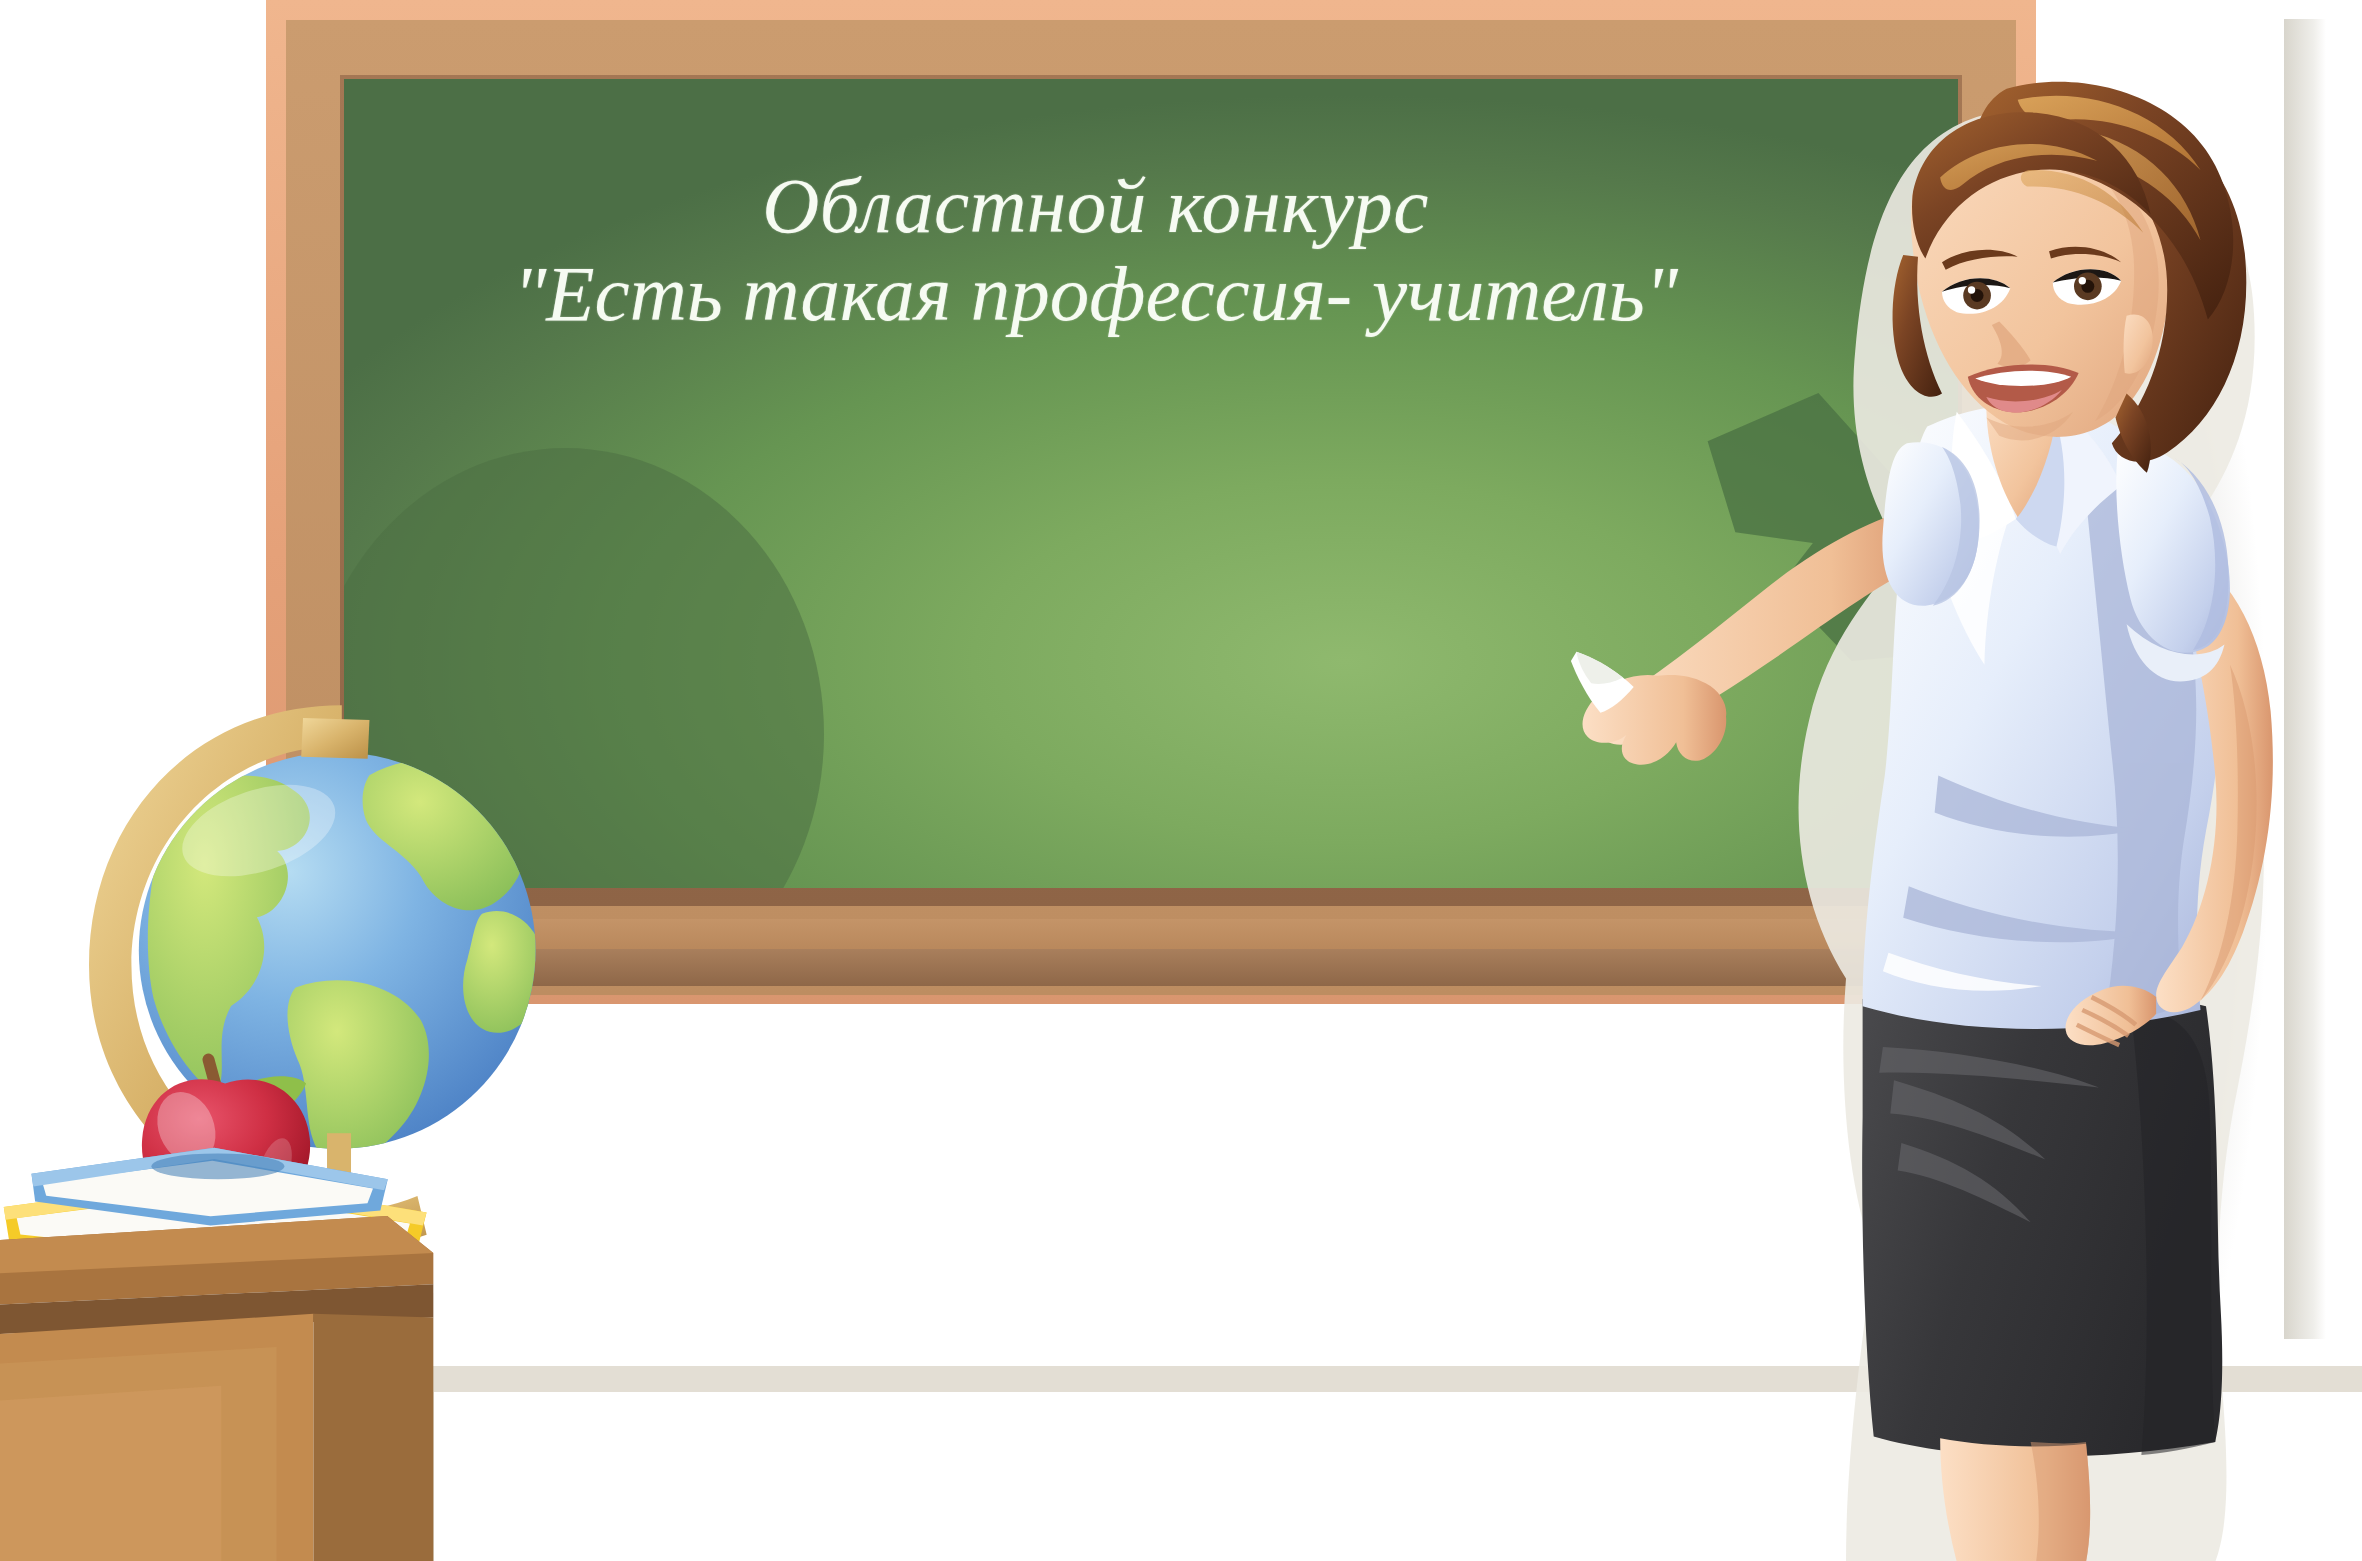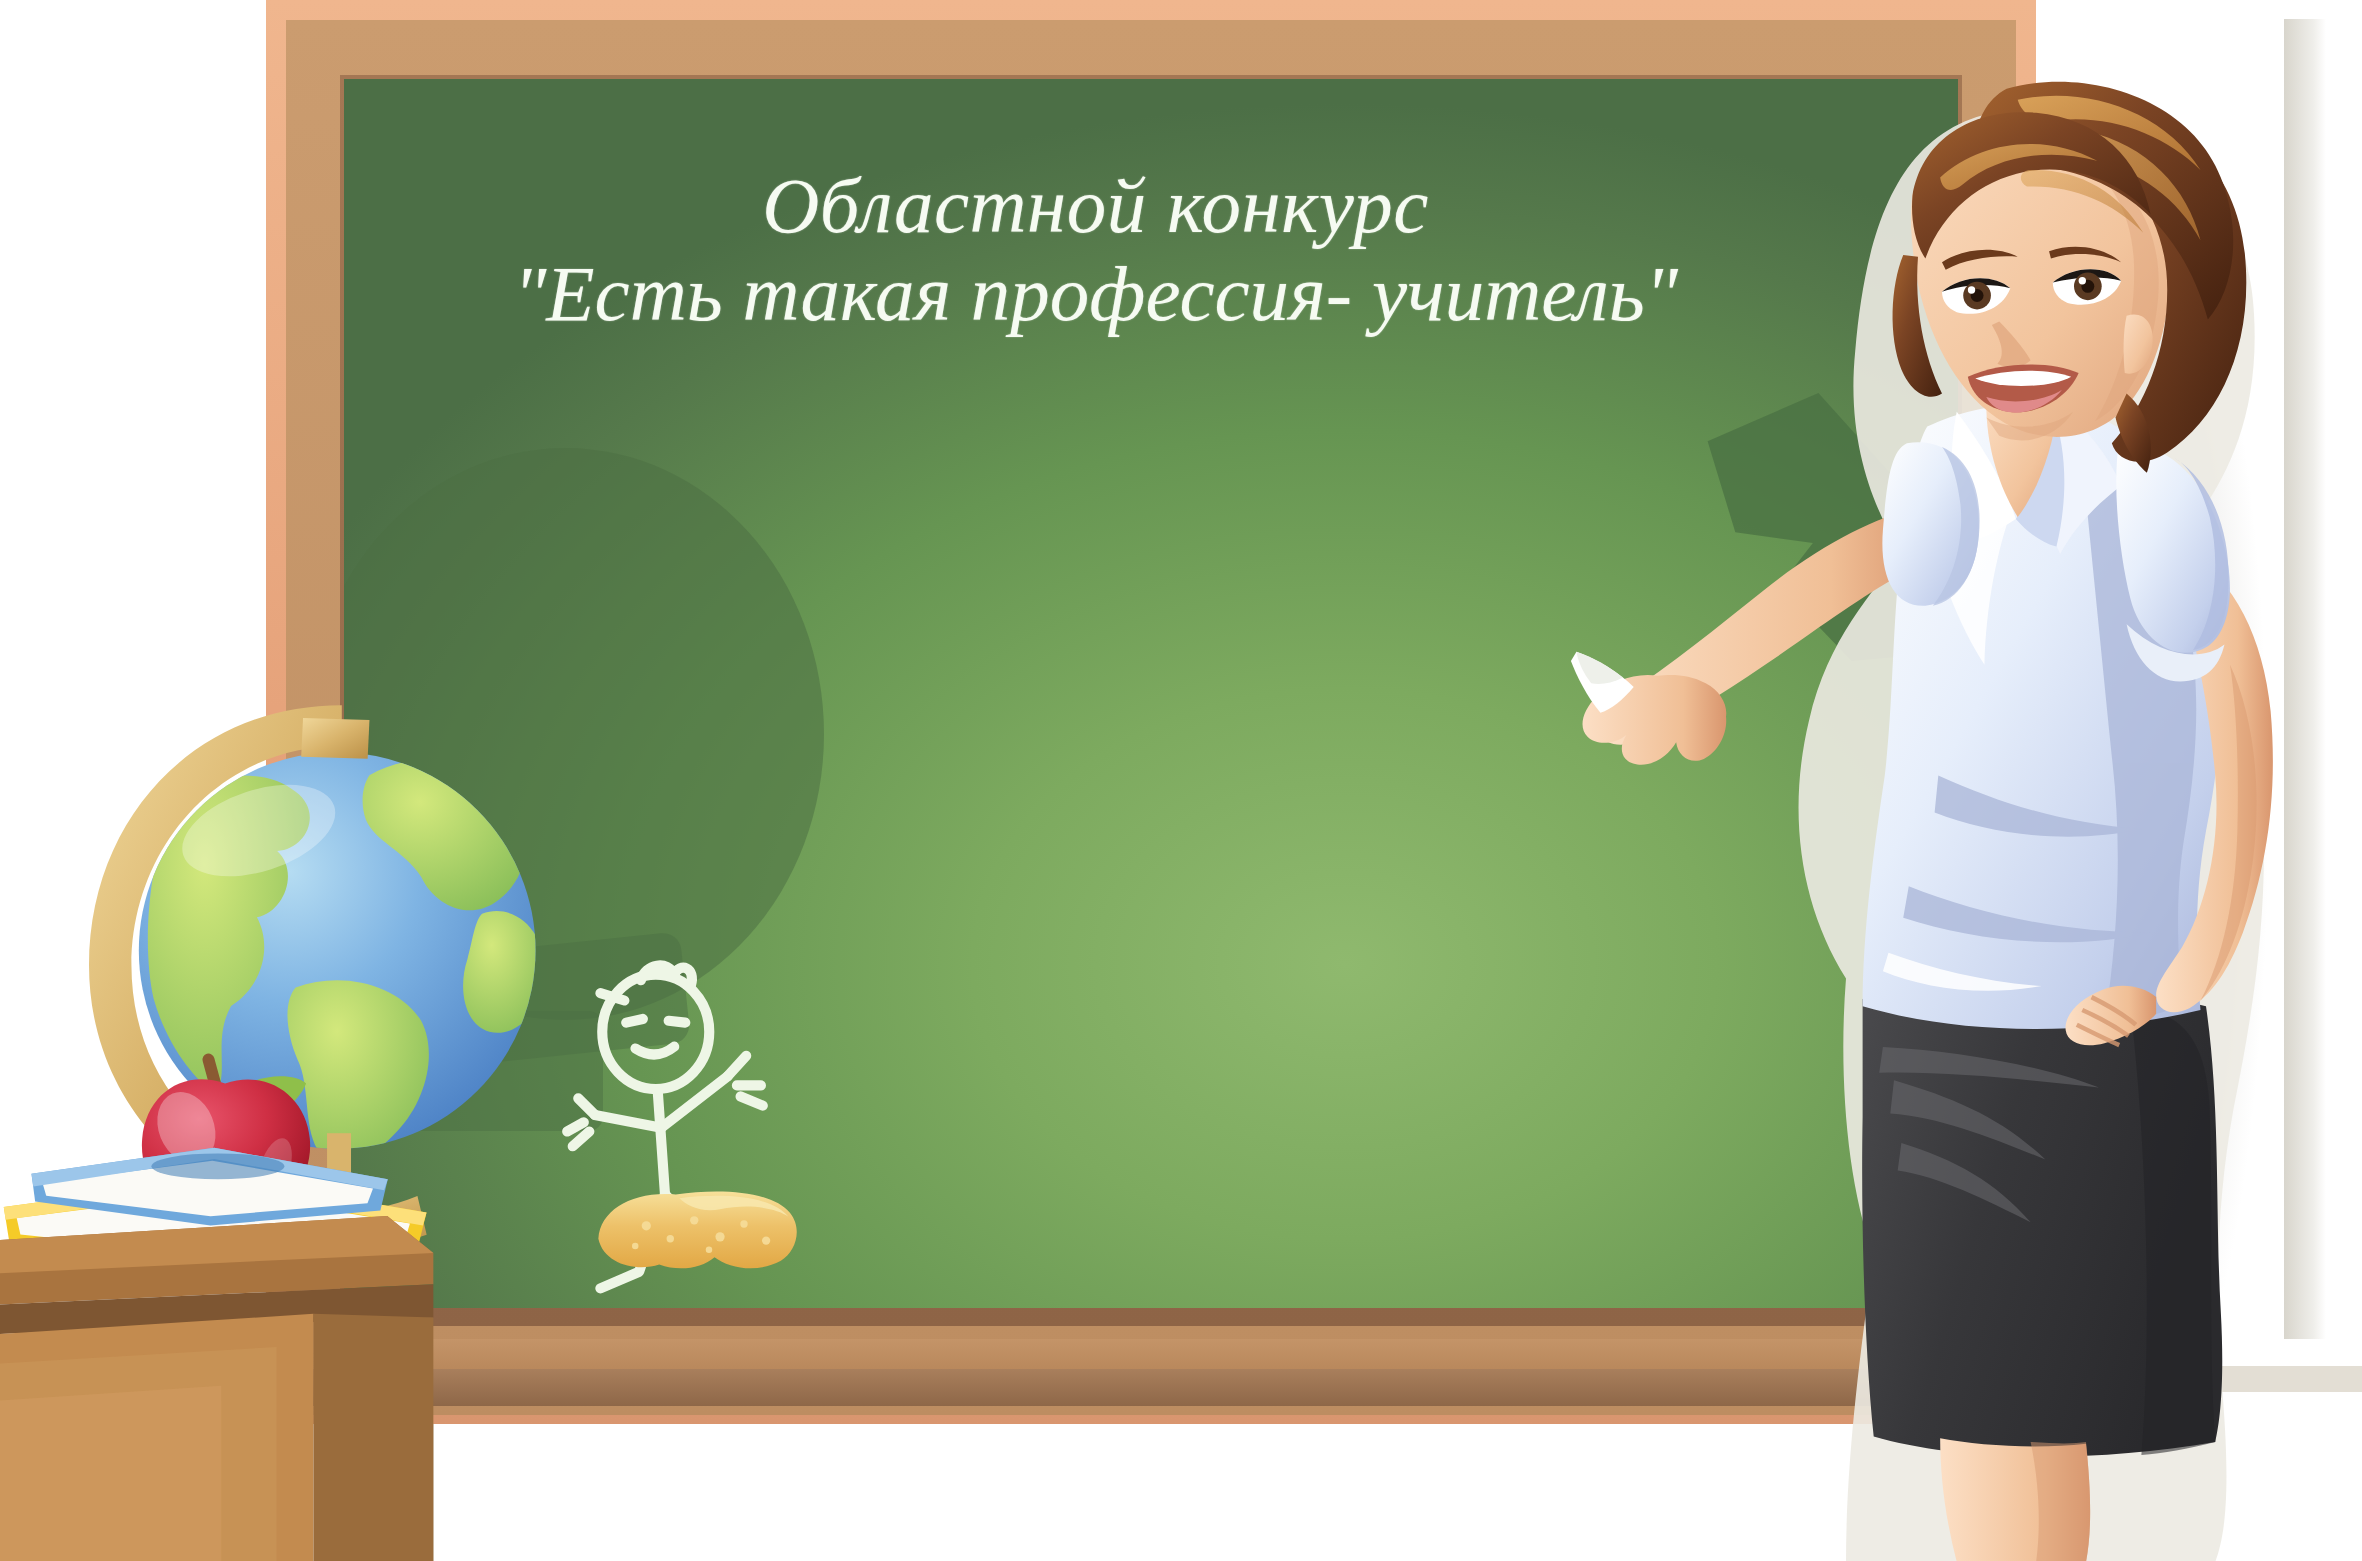--- a/index.html
+++ b/index.html
@@ -7,21 +7,21 @@
        font-family:"Liberation Serif", serif;}
   .stage{position:absolute;inset:0;background:#ffffff;}
 
   
   .wall-panel{position:absolute;left:388px;top:1366px;width:1975px;height:196px;
     background:#e3ded4;}
   .wall-panel-inner{position:absolute;left:434px;top:1392px;width:1929px;height:170px;
     background:#ffffff;}
 
   
-  .board-wrap{position:absolute;left:266px;top:0px;width:1770px;height:1424px;}
+  .board-wrap{position:absolute;left:266px;top:0px;width:1770px;height:1004px;}
   .board-shadow{position:absolute;left:2018px;top:18.5px;width:42px;height:1320px;
     background:linear-gradient(90deg,#d8d5cc,#efeeea 70%,#ffffff);}
   .frame-outer{position:absolute;inset:0;background:#e8a87c;
     background:linear-gradient(180deg,#f0b68e 0%,#e5a179 55%,#d9966f 100%);}
   .frame-mid{position:absolute;left:20px;top:20px;right:20px;bottom:9.2px;
     background:#c39366;
     background:linear-gradient(180deg,#cb9c6f 0%,#bd8d61 100%);}
   .frame-inner{position:absolute;left:54px;top:55px;right:54px;bottom:89px;
     background:#9b6f50;
     background:linear-gradient(180deg,#a47754 0%,#8e6446 100%);}

